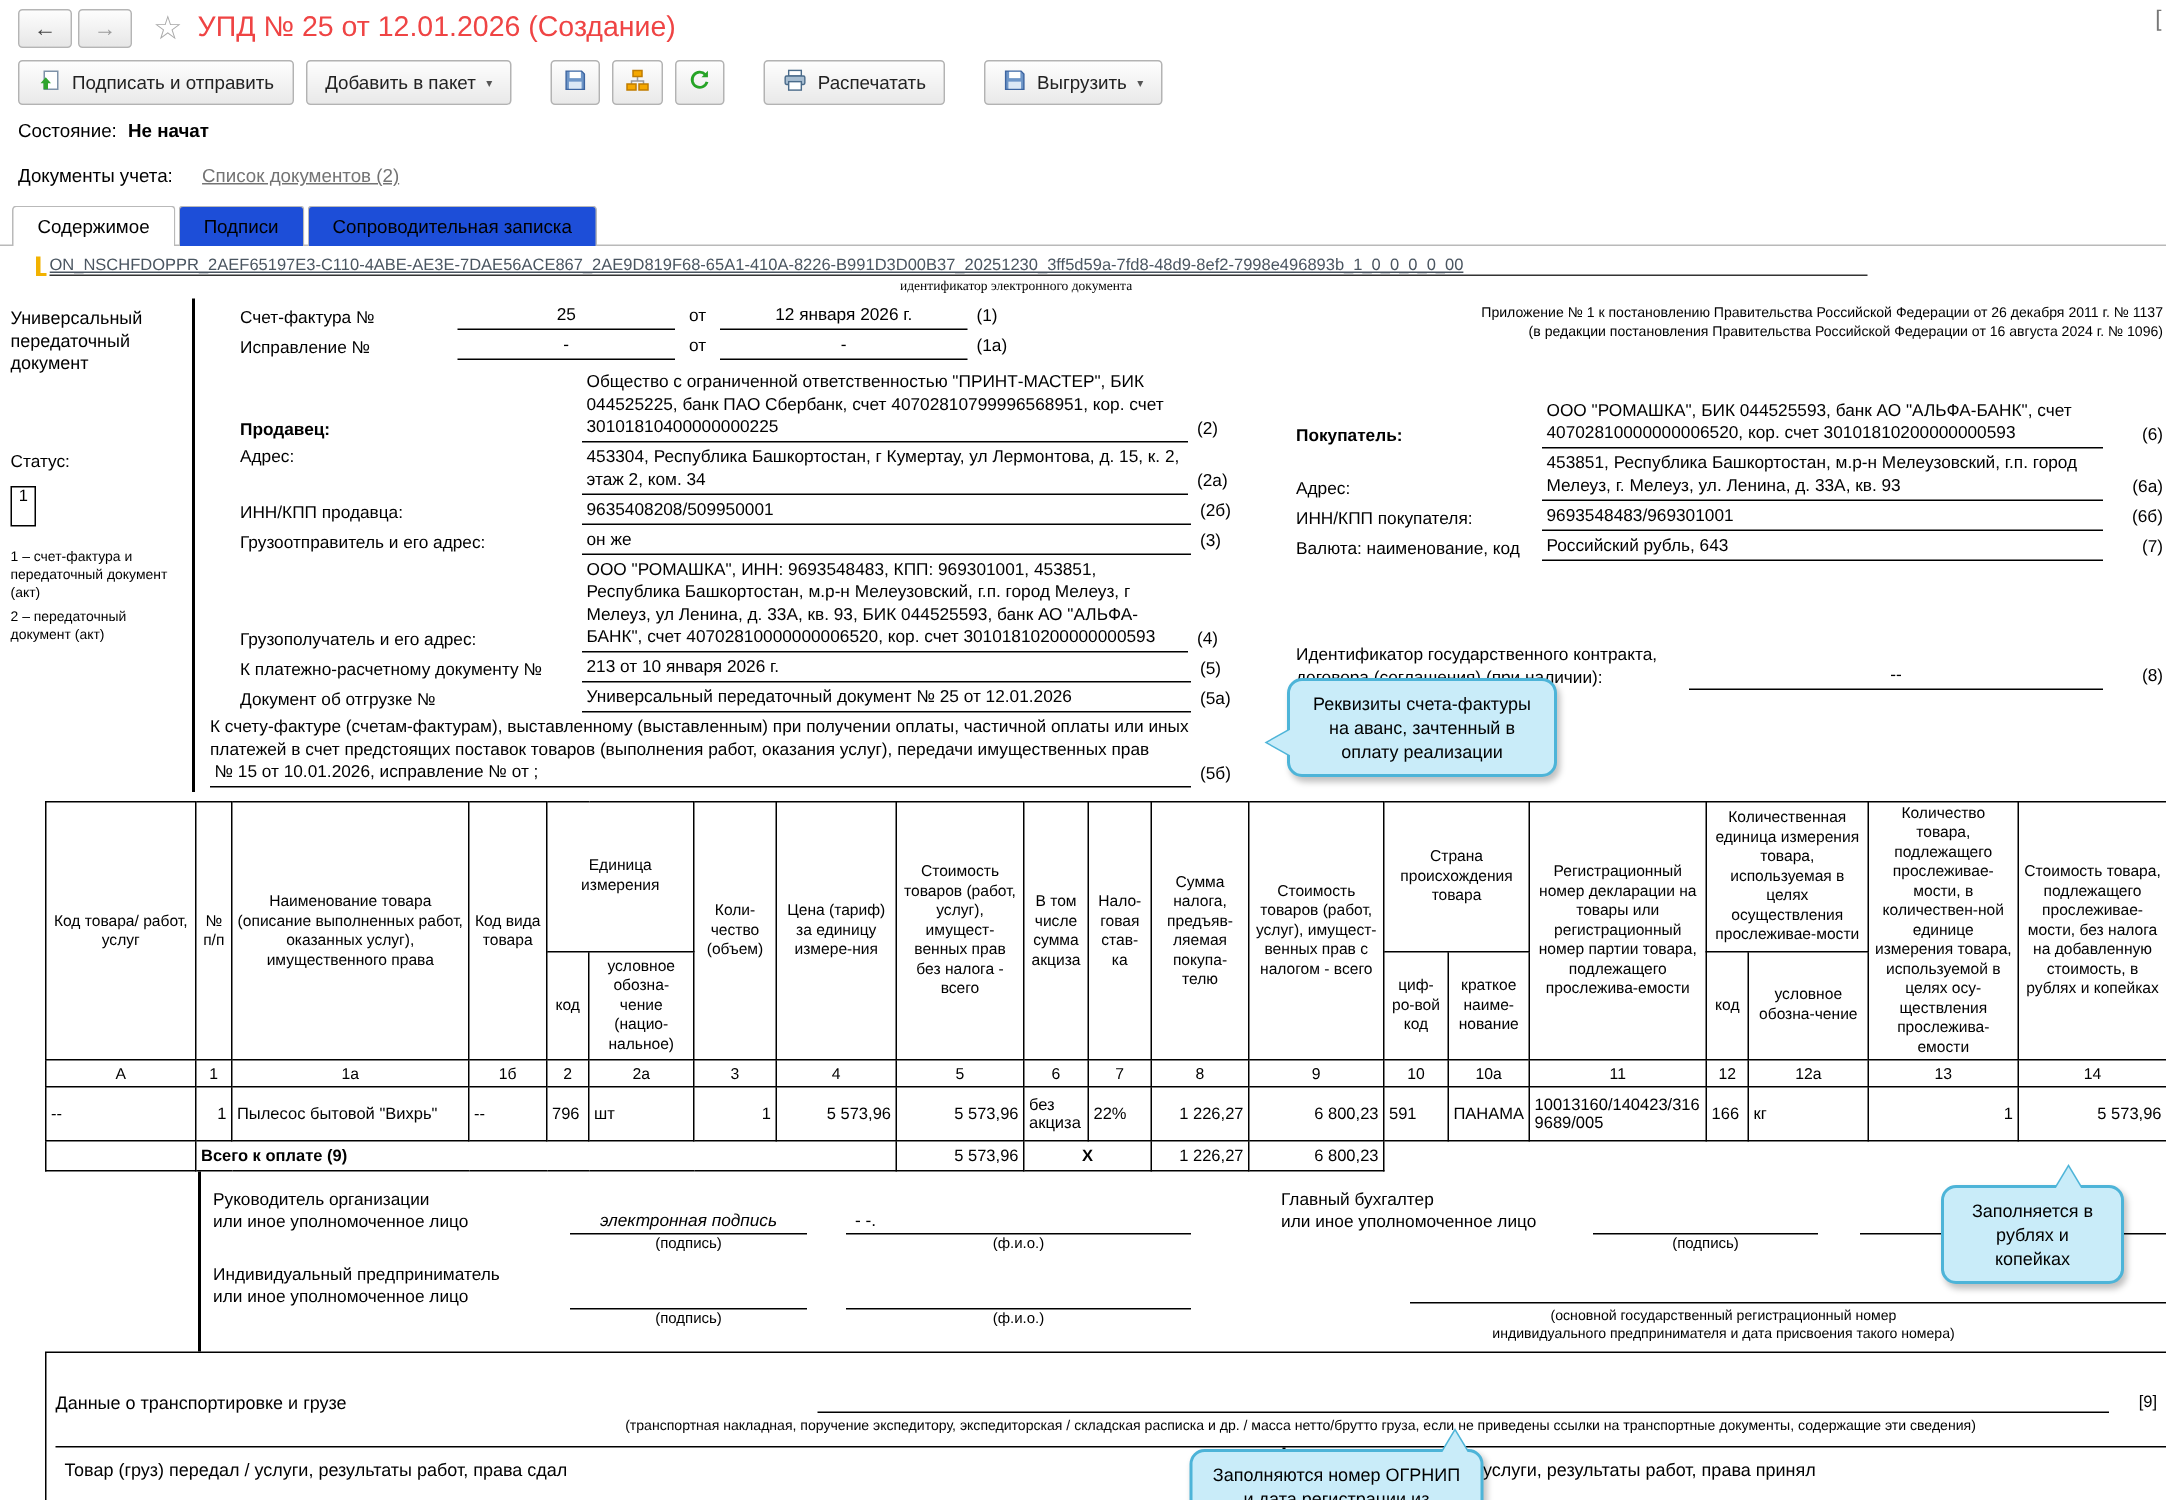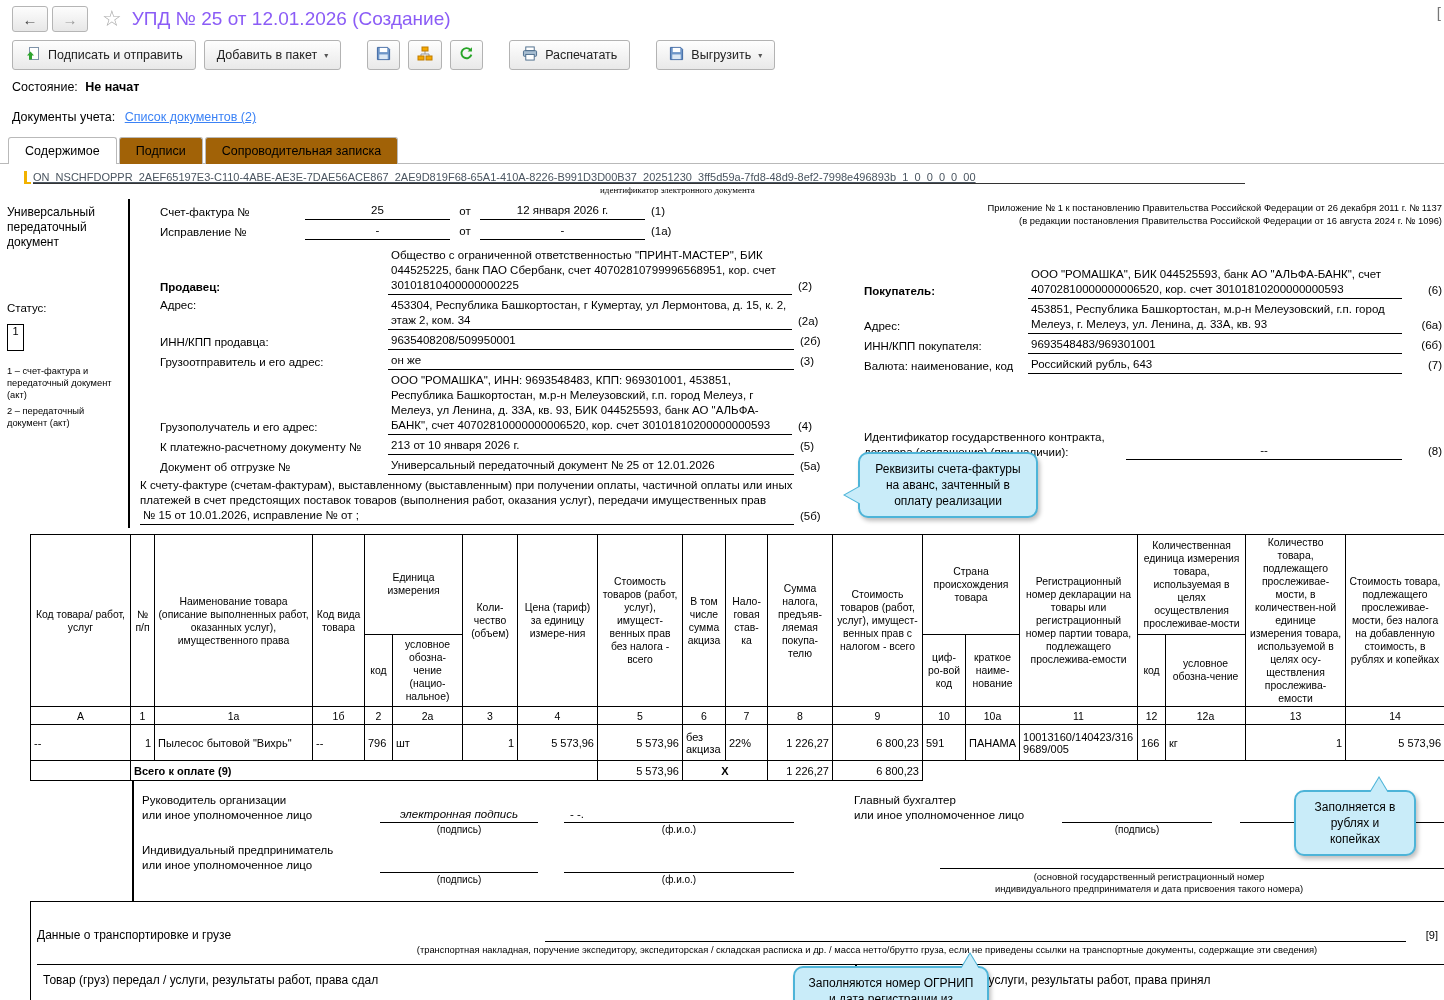--- a/index.html
+++ b/index.html
@@ -7,37 +7,37 @@
   margin:0; width:1444px; height:1000px; position:relative; overflow:hidden;
   background:#fff; color:#000; font-family:"Liberation Sans", sans-serif;
 }
 
 .titlebar { display:flex; align-items:center; gap:10px; padding:6px 10px 2px 12px; }
 .navbtn { width:36px; height:26px; display:inline-flex; align-items:center; justify-content:center;
   border:1px solid #b5b5b5; border-radius:3px; background:linear-gradient(#fdfdfd,#e7e7e7);
   font-size:15px; color:#444; }
 .navbtn.fwd { color:#9a9a9a; margin-left:-6px; }
 .star { font-size:22px; color:#a9a9a9; margin-left:4px; }
-.wtitle { font-size:19px; color:#8b5cf6; }
+.wtitle { font-size:19px; color:#ef4444; }
 .corner { position:absolute; right:3px; top:4px; color:#777; font-size:15px; }
 
 .toolbar { display:flex; align-items:center; gap:8px; padding:6px 12px 4px 12px; }
 .btn { display:inline-flex; align-items:center; gap:7px; border:1px solid #b3b3b3; border-radius:3px;
   background:linear-gradient(#fefefe,#e9e9e9); padding:5px 12px; font-size:12.5px; color:#222; height:30px; }
 .btn.iconic { padding:5px 8px; }
 .caret { font-size:8px; color:#555; }
 .tgap { width:10px; }
 
 .statusline { padding:6px 12px 0 12px; font-size:12.5px; }
 .statusline b { margin-left:4px; }
 .docline { padding:16px 12px 0 12px; font-size:12.5px; }
-.doclink { color:#3b82f6; text-decoration:underline; margin-left:6px; }
+.doclink { color:#737373; text-decoration:underline; margin-left:16px; }
 
 .tabs { display:flex; align-items:flex-end; margin-top:12px; padding-left:8px; position:relative; }
-.tab { border:1px solid #b9b9b9; border-bottom:none; background:#a16207; padding:6px 16px;
+.tab { border:1px solid #b9b9b9; border-bottom:none; background:#1d4ed8; padding:6px 16px;
   font-size:12.5px; border-radius:3px 3px 0 0; margin-right:2px; position:relative; top:1px; }
 .tab.active { background:#fff; z-index:2; }
 .tabpane-top { border-top:1px solid #b9b9b9; }
 
 .form { position:relative; padding-top:5px; font-size:11.5px; }
 .idline { display:flex; align-items:flex-end; margin:2px 0 0 24px; }
 .idmark { width:7px; height:13px; border-left:3px solid #f2b200; border-bottom:2px solid #f2b200; margin-right:2px; }
 .idvalue { width:1212px; border-bottom:1px solid #333; color:#4a5560; font-size:11px; text-decoration:underline; white-space:nowrap; overflow:hidden; }
 .idcap { font-size:9px; margin:1px 0 0 600px;font-family:Liberation Serif, serif; }
 .headgrid { display:flex; min-height:312px; margin-top:4px; }

